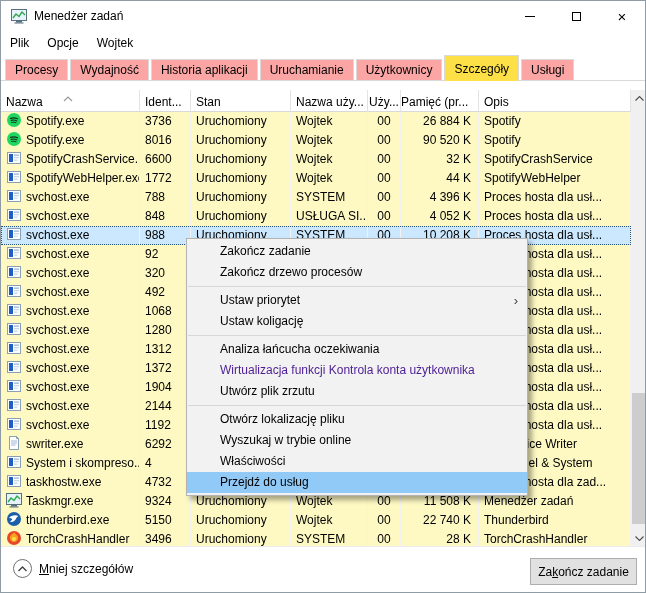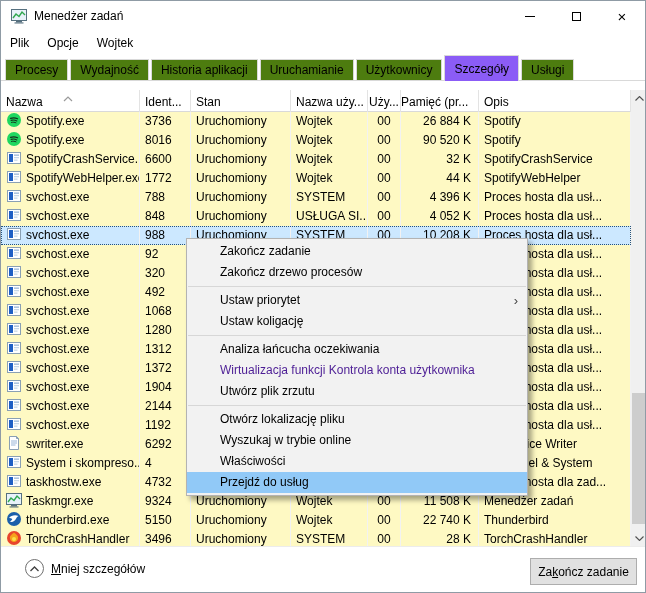--- a/index.html
+++ b/index.html
@@ -16,22 +16,22 @@
   .winbtn{position:absolute;top:0;width:46px;height:30px;display:flex;align-items:center;justify-content:center;cursor:default;}
   #btn-min{right:92px}#btn-max{right:46px}#btn-close{right:0}
   #btn-min .glyph{width:10px;height:0;border-top:1px solid #000;}
   #btn-max .glyph{width:9px;height:9px;border:1px solid #000;}
   #btn-close .glyph{font-size:15px;line-height:15px;}
   
   #menubar{position:absolute;left:0;top:30px;width:100%;height:23px;display:flex;align-items:center;background:#fff;}
   .menubar-item{padding:3px 9px;}
   
   #tabstrip{position:absolute;left:0;top:53px;width:100%;height:27px;border-bottom:1px solid #d9d9d9;background:#fff;display:flex;align-items:flex-end;padding-left:4px;}
-  .tab{border:1px solid #d9d9d9;border-bottom:none;background:#4d7c0f;padding:3px 9px 4px 9px;margin-right:2px;height:21px;position:relative;z-index:1;}
-  .tab.active{height:26px;padding-top:6px;z-index:3;margin-bottom:-1px;background:#8b5cf6;}
+  .tab{border:1px solid #d9d9d9;border-bottom:none;background:#fca5a5;padding:3px 9px 4px 9px;margin-right:2px;height:21px;position:relative;z-index:1;}
+  .tab.active{height:26px;padding-top:6px;z-index:3;margin-bottom:-1px;background:#fde047;}
   
   #listview{position:absolute;left:0;top:89px;width:646px;height:457px;background:#fef9c3;}
   #header-row{position:absolute;left:0;top:0;height:22px;width:630px;display:flex;border-bottom:1px solid #d9d9d9;background:#fff;}
   .hcell{height:22px;padding:6px 0 0 5px;border-right:1px solid #e3e3e3;white-space:nowrap;overflow:hidden;line-height:13px;}
   .c0{width:139px;}.c1{width:51px;}.c2{width:100px;}.c3{width:77px;}
   .c4{width:33px;text-align:center;padding-left:0;}
   .c5{width:78px;text-align:right;padding-right:11px;padding-left:0;}
   .c6{width:152px;}
   #sort-indicator{position:absolute;left:62px;top:1px;width:10px;height:6px;}
   #table-body{position:absolute;left:0;top:22px;width:630px;height:434px;overflow:hidden;}
@@ -50,21 +50,21 @@
   
   #context-menu{position:absolute;left:185px;top:237px;width:342px;background:#f2f2f2;border:1px solid #b3b3b3;
     box-shadow:4px 4px 5px rgba(0,0,0,0.35);padding:2px 0;z-index:10;}
   .menu-item{height:21px;line-height:21px;padding-left:33px;position:relative;white-space:nowrap;}
   .menu-item.disabled{color:#4c1d95;}
   .menu-item.highlighted{background:#91c9f7;}
   .menu-item .submenu-arrow{position:absolute;right:9px;top:0;font-size:13px;color:#444;}
   .menu-sep{border-top:1px solid #d7d7d7;margin:3px 1px;}
   
   #footer{position:absolute;left:0;top:545px;width:100%;height:47px;background:#fff;border-top:1px solid #ececec;}
-  #less-details{position:absolute;left:24px;top:12px;display:flex;align-items:center;}
+  #less-details{position:absolute;left:12px;top:12px;display:flex;align-items:center;}
   #less-details .circle{width:19px;height:19px;border:1px solid #707070;border-radius:50%;display:flex;align-items:center;justify-content:center;margin-right:7px;}
   #end-task-btn{position:absolute;right:8px;top:11px;width:107px;height:27px;background:#e1e1e1;border:1px solid #adadad;
     display:flex;align-items:center;justify-content:center;font-size:12px;}
   .mnemonic{text-decoration:underline;}
 </style>
 </head>
 <body>
 
 <div id="window">
 

